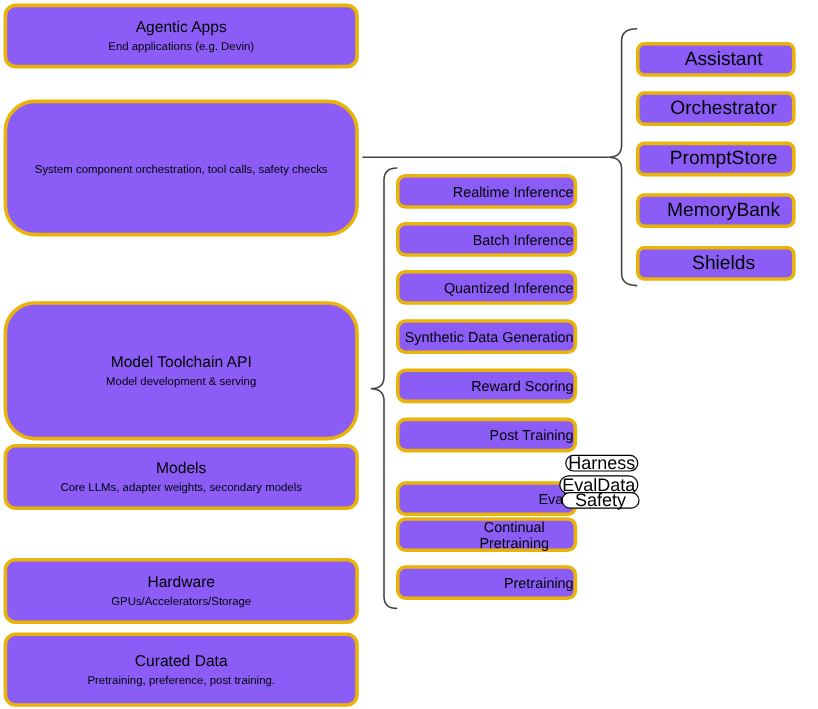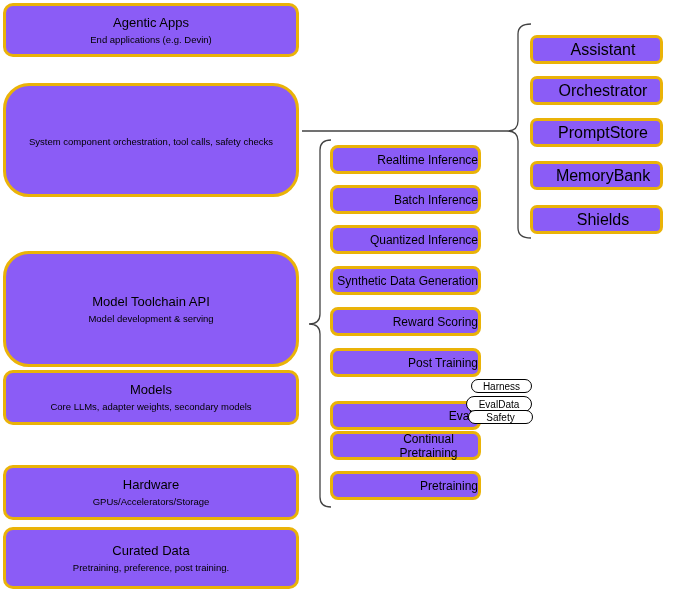--- a/index.html
+++ b/index.html
@@ -41,21 +41,21 @@
   
   .pill {
     position: absolute;
     box-sizing: border-box;
     background: #ffffff;
     border: 1px solid #000000;
     border-radius: 8px;
     display: flex;
     align-items: center;
     justify-content: center;
-    font-size: 10px;
+    font-size: 15px;
     z-index: 2;
     color: #000000;
   }
 </style>
 </head>
 <body>
 
 <div id="canvas">
 
   <svg id="wires" width="682" height="591" viewBox="0 0 682 591">

